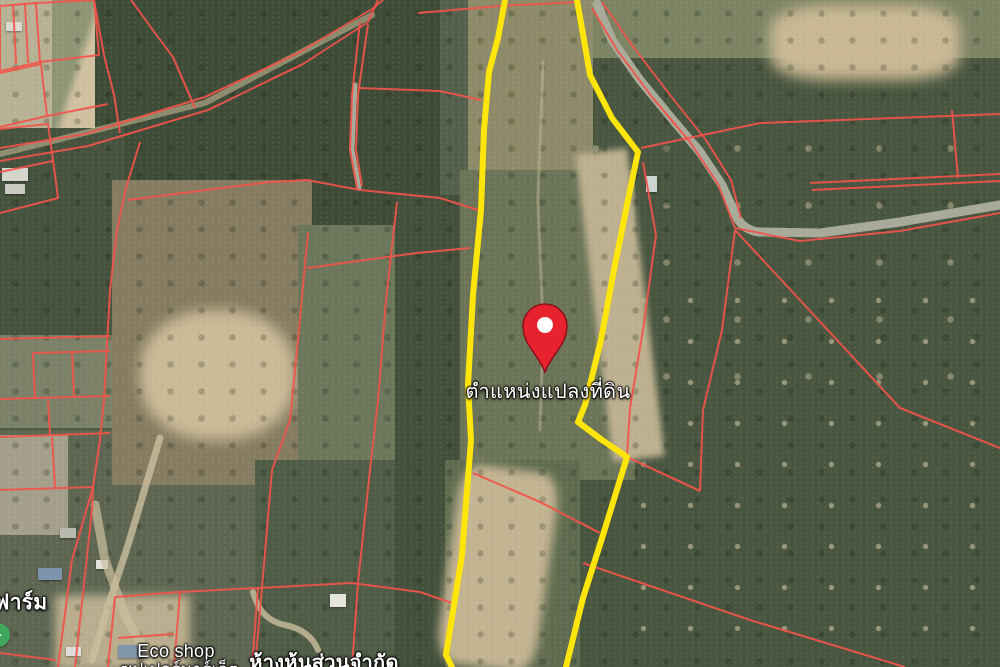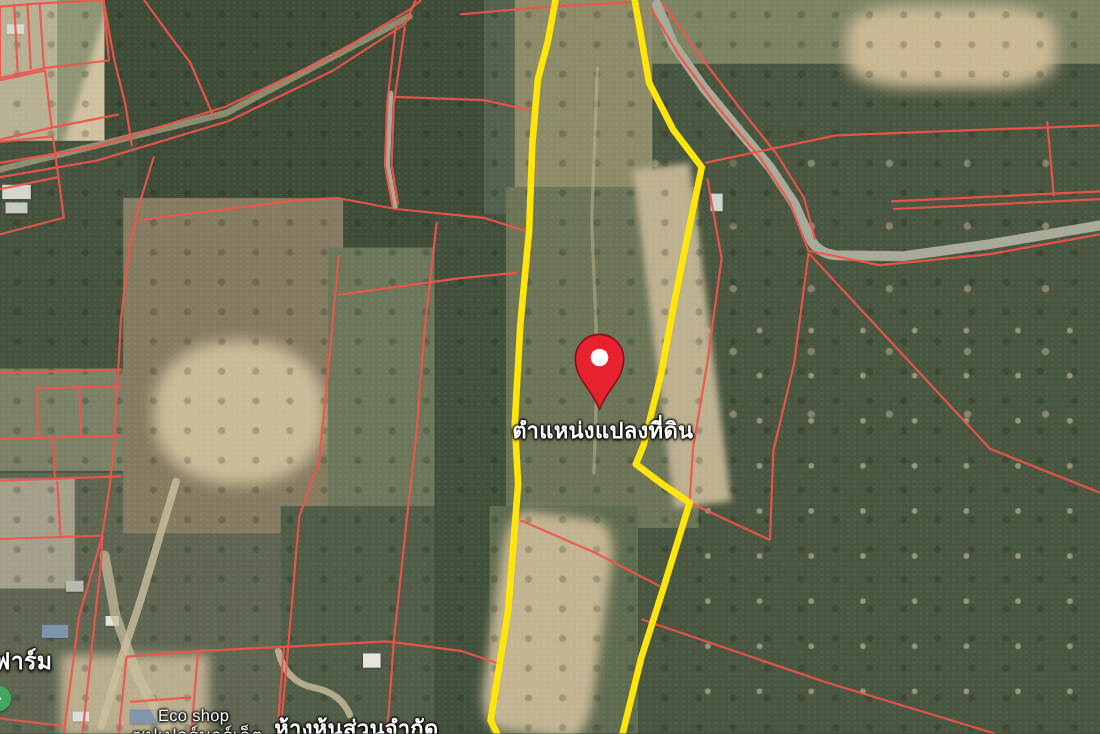--- a/index.html
+++ b/index.html
@@ -139,19 +139,19 @@
     </svg>
 
   <div id="poi" style="left: -14px; top: 623px; height: 24px; width: 24px; background: rgb(63, 168, 92);">
     <svg width="12" height="12" viewBox="0 0 12 12">
       <path d="M6 1 L9.5 7 L2.5 7 Z" fill="#ffffff"></path>
       <rect x="5" y="7" width="2" height="3.5" fill="#ffffff"></rect>
     </svg>
   </div>
 
   <div id="labels">
-      <div class="map-label" style="left: 548px; top: 391px; font-size: 20px; font-weight: 700;">ตำแหน่งแปลงที่ดิน</div>
+      <div class="map-label" style="left: 548px; top: 391px; font-size: 20px; font-weight: 400;">ตำแหน่งแปลงที่ดิน</div>
       <div class="map-label" style="left: 21px; top: 601px; font-size: 21px; font-weight: 700;">ฟาร์ม</div>
-      <div class="map-label" style="left: 176px; top: 651px; font-size: 15px; font-weight: 400;">Eco shop</div>
+      <div class="map-label" style="left: 176px; top: 651px; font-size: 18px; font-weight: 400;">Eco shop</div>
       <div class="map-label" style="left: 180px; top: 668px; font-size: 17px; font-weight: 400;">ซุปเปอร์มาร์เก็ต</div>
       <div class="map-label" style="left: 324px; top: 662px; font-size: 20px; font-weight: 700;">ห้างหุ้นส่วนจำกัด</div>
     </div>
 </div>
 
 </body></html>

